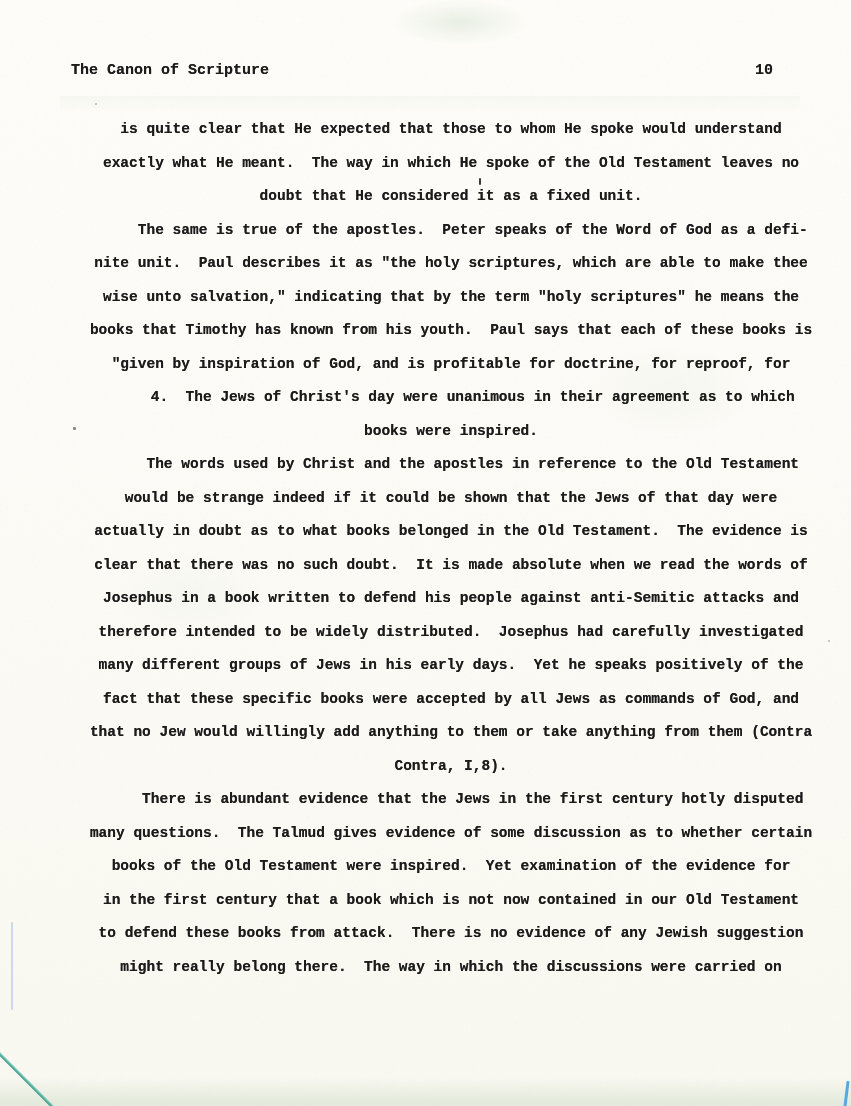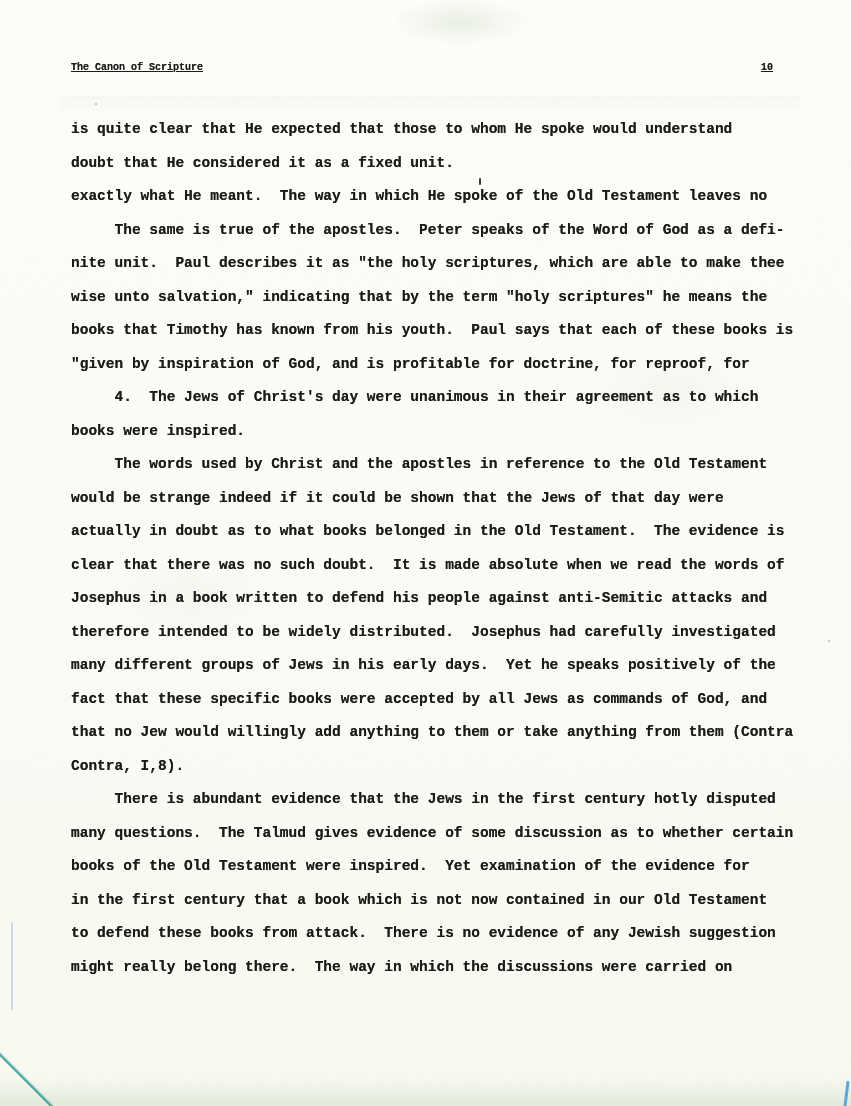--- a/index.html
+++ b/index.html
@@ -24,35 +24,35 @@
     background: radial-gradient(closest-side, rgba(160,190,150,0.06), rgba(160,190,150,0) 75%); }
   .blob.bottom-band  { left: 0;     top: 1078px; width: 851px; height: 28px;
     background: linear-gradient(180deg, rgba(150,185,145,0) 0%, rgba(145,180,140,0.20) 85%); }
   .blob.upper-band   { left: 60px;  top: 96px;   width: 740px; height: 16px;
     background: linear-gradient(180deg, rgba(150,185,145,0.07), rgba(150,185,145,0)); }
 
   .header {
     position: absolute; left: 71px; right: 78px; top: 62px;
     display: flex; justify-content: space-between;
     z-index: 2;
-    font-size: 10px; font-weight: 600; color: var(--ink, #1b1b1b);
+    font-size: 15px; font-weight: 600; color: var(--ink, #1b1b1b);
     text-shadow: 0 0 0.5px rgba(25,25,25,0.75);
     white-space: pre;
-    text-decoration: underline;
   }
   .doc-body {
     position: absolute; left: 71px; top: 113px; right: 20px;
     z-index: 2;
   }
   .line {
     height: 33.5px; line-height: 33.5px;
     font-size: 14.5px; font-weight: 600;
     color: var(--ink, #1b1b1b);
     text-shadow: 0 0 0.5px rgba(25,25,25,0.75);
     white-space: pre;
+    text-align: center;
   }
 
   
   .corner-line {
     position: absolute; left: -3px; top: 1049px; width: 86px; height: 3px;
     background: linear-gradient(180deg, rgba(120,210,200,0.75), var(--teal, #2f8f7c));
     transform: rotate(45deg); transform-origin: left top;
     border-radius: 2px; z-index: 3;
   }
   .left-blue-line {
@@ -95,22 +95,22 @@
   <div class="blob mid-left"></div>
   <div class="blob bottom-band"></div>
 
   <div class="header">
     <span>The Canon of Scripture</span>
     <span>10</span>
   </div>
 
   <div class="doc-body">
       <div class="line">is quite clear that He expected that those to whom He spoke would understand</div>
+      <div class="line">exactly what He meant.  The way in which He spoke of the Old Testament leaves no</div>
       <div class="line">doubt that He considered it as a fixed unit.</div>
-      <div class="line">exactly what He meant.  The way in which He spoke of the Old Testament leaves no</div>
       <div class="line">     The same is true of the apostles.  Peter speaks of the Word of God as a defi-</div>
       <div class="line">nite unit.  Paul describes it as "the holy scriptures, which are able to make thee</div>
       <div class="line">wise unto salvation," indicating that by the term "holy scriptures" he means the</div>
       <div class="line">books that Timothy has known from his youth.  Paul says that each of these books is</div>
       <div class="line">"given by inspiration of God, and is profitable for doctrine, for reproof, for</div>
       <div class="line">     4.  The Jews of Christ's day were unanimous in their agreement as to which</div>
       <div class="line">books were inspired.</div>
       <div class="line">     The words used by Christ and the apostles in reference to the Old Testament</div>
       <div class="line">would be strange indeed if it could be shown that the Jews of that day were</div>
       <div class="line">actually in doubt as to what books belonged in the Old Testament.  The evidence is</div>

